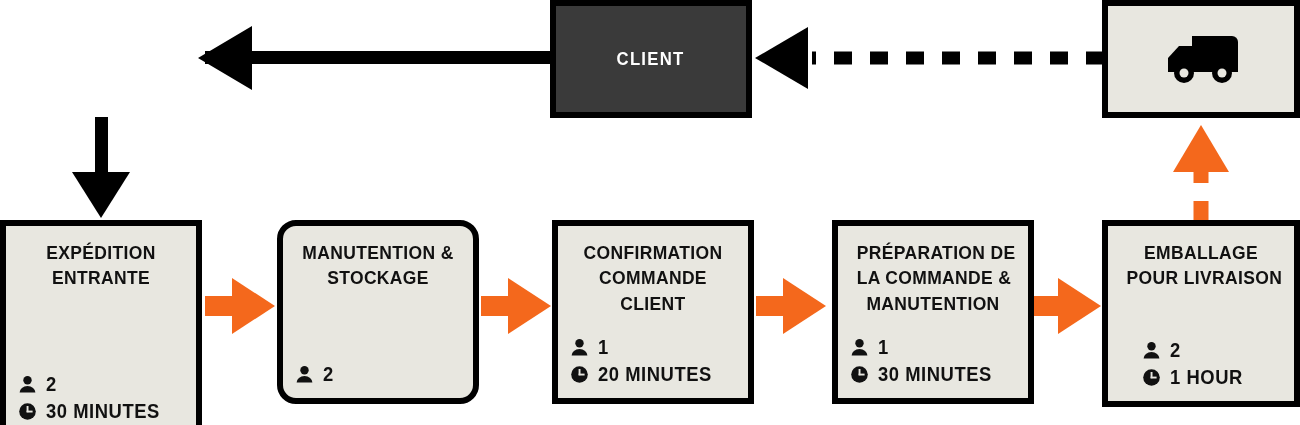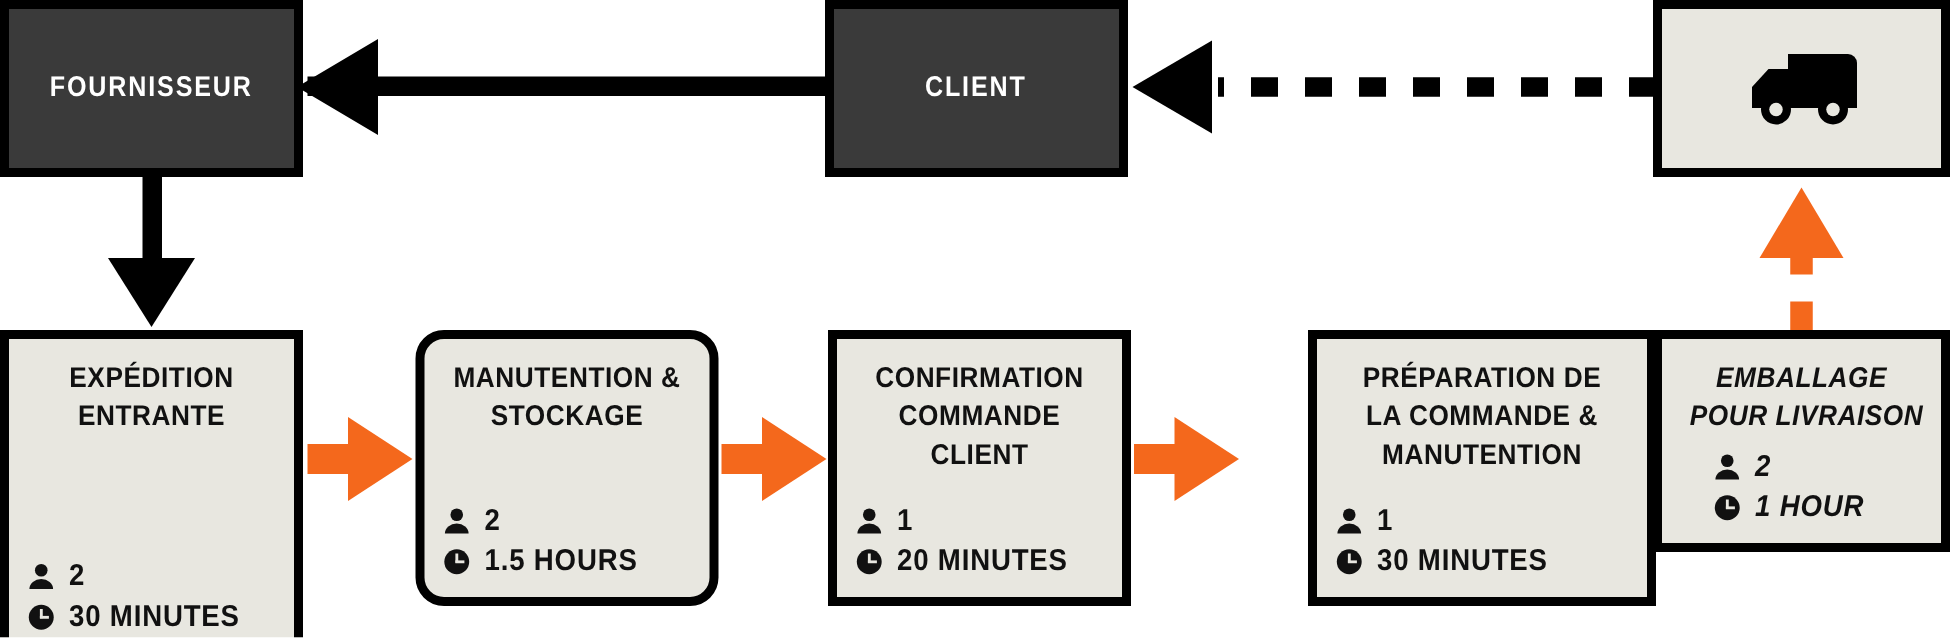--- a/index.html
+++ b/index.html
@@ -149,23 +149,20 @@
       <rect x="1031" y="296" width="41" height="20" fill="#f4681c"></rect>
       <polygon points="1101,306 1058,278 1058,334" fill="#f4681c"></polygon>
     </g>
 
     <g>
       <line x1="1201" y1="221" x2="1201" y2="172" stroke="#f4681c" stroke-width="15" stroke-dasharray="20 18" stroke-linecap="butt"></line>
       <polygon points="1201,125 1173,172 1229,172" fill="#f4681c"></polygon>
     </g>
   </svg>
 
-  <div class="entity-box dark" style="left:0px; top:0px; width:202px; height:118px;">
-    <span class="entity-label">FOURNISSEUR</span>
-  </div>
 
   <div class="entity-box dark" style="left:550px; top:0px; width:202px; height:118px;">
     <span class="entity-label">CLIENT</span>
   </div>
 
   <div class="entity-box light" style="left:1102px; top:0px; width:198px; height:118px;">
     <span class="truck-icon">
       <svg viewBox="0 0 78 54" xmlns="http://www.w3.org/2000/svg">
         <path d="M30 4 H70 a6 6 0 0 1 6 6 V40 H30 Z" fill="#000000"></path>
         <path d="M30 14 H17 L6 26 V40 H30 Z" fill="#000000"></path>
@@ -214,112 +211,102 @@
     <div class="process-metrics">
       <div class="metric-row">
         <span class="metric-icon">
           <svg viewBox="0 0 19 19" xmlns="http://www.w3.org/2000/svg">
             <circle cx="9.5" cy="5.2" r="4.2" fill="#111111"></circle>
             <path d="M1.6 17.6 a7.9 6.6 0 0 1 15.8 0 Z" fill="#111111"></path>
           </svg>
         </span>
         <span class="metric-text">2</span>
       </div>
+    </div>
+  </div>
+
+  <div class="process-box" style="left:552px; top:220px; width:202px; height:184px;justify-content:center;">
+    <div class="process-title">
+      <span class="tline">CONFIRMATION</span>
+      <span class="tline">COMMANDE</span>
+      <span class="tline">CLIENT</span>
+    </div>
+    <div class="process-metrics">
+      <div class="metric-row">
+        <span class="metric-icon">
+          <svg viewBox="0 0 19 19" xmlns="http://www.w3.org/2000/svg">
+            <circle cx="9.5" cy="5.2" r="4.2" fill="#111111"></circle>
+            <path d="M1.6 17.6 a7.9 6.6 0 0 1 15.8 0 Z" fill="#111111"></path>
+          </svg>
+        </span>
+        <span class="metric-text">1</span>
+      </div>
       <div class="metric-row">
         <span class="metric-icon">
           <svg viewBox="0 0 19 19" xmlns="http://www.w3.org/2000/svg">
             <circle cx="9.5" cy="9.5" r="8.3" fill="#111111"></circle>
             <rect x="8.6" y="4.0" width="1.9" height="6.2" fill="#e8e7e0"></rect>
             <rect x="8.6" y="8.6" width="6.0" height="1.9" fill="#e8e7e0"></rect>
           </svg>
         </span>
-        <span class="metric-text">1.5 HOURS</span>
-      </div>
-    </div>
-  </div>
-
-  <div class="process-box" style="left:552px; top:220px; width:202px; height:184px;justify-content:center;">
-    <div class="process-title">
-      <span class="tline">CONFIRMATION</span>
-      <span class="tline">COMMANDE</span>
-      <span class="tline">CLIENT</span>
+        <span class="metric-text">20 MINUTES</span>
+      </div>
+    </div>
+  </div>
+
+  <div class="process-box" style="left:832px; top:220px; width:202px; height:184px;">
+    <div class="process-title">
+      <span class="tline">PRÉPARATION DE</span>
+      <span class="tline">LA COMMANDE &amp;</span>
+      <span class="tline">MANUTENTION</span>
     </div>
     <div class="process-metrics">
       <div class="metric-row">
         <span class="metric-icon">
           <svg viewBox="0 0 19 19" xmlns="http://www.w3.org/2000/svg">
             <circle cx="9.5" cy="5.2" r="4.2" fill="#111111"></circle>
             <path d="M1.6 17.6 a7.9 6.6 0 0 1 15.8 0 Z" fill="#111111"></path>
           </svg>
         </span>
         <span class="metric-text">1</span>
       </div>
       <div class="metric-row">
         <span class="metric-icon">
           <svg viewBox="0 0 19 19" xmlns="http://www.w3.org/2000/svg">
             <circle cx="9.5" cy="9.5" r="8.3" fill="#111111"></circle>
             <rect x="8.6" y="4.0" width="1.9" height="6.2" fill="#e8e7e0"></rect>
             <rect x="8.6" y="8.6" width="6.0" height="1.9" fill="#e8e7e0"></rect>
           </svg>
         </span>
-        <span class="metric-text">20 MINUTES</span>
-      </div>
-    </div>
-  </div>
-
-  <div class="process-box" style="left:872px; top:220px; width:232px; height:184px;">
-    <div class="process-title">
-      <span class="tline">PRÉPARATION DE</span>
-      <span class="tline">LA COMMANDE &amp;</span>
-      <span class="tline">MANUTENTION</span>
-    </div>
-    <div class="process-metrics">
-      <div class="metric-row">
-        <span class="metric-icon">
-          <svg viewBox="0 0 19 19" xmlns="http://www.w3.org/2000/svg">
-            <circle cx="9.5" cy="5.2" r="4.2" fill="#111111"></circle>
-            <path d="M1.6 17.6 a7.9 6.6 0 0 1 15.8 0 Z" fill="#111111"></path>
-          </svg>
-        </span>
-        <span class="metric-text">1</span>
-      </div>
-      <div class="metric-row">
+        <span class="metric-text">30 MINUTES</span>
+      </div>
+    </div>
+  </div>
+
+  <div class="process-box" style="left:1102px; top:220px; width:198px; height:187px;">
+    <div class="process-title">
+      <span class="tline">EMBALLAGE</span>
+      <span class="tline">POUR LIVRAISON</span>
+    </div>
+    <div class="process-metrics" style="align-items:center;">
+      <div class="metric-row" style="width:118px;">
+        <span class="metric-icon">
+          <svg viewBox="0 0 19 19" xmlns="http://www.w3.org/2000/svg">
+            <circle cx="9.5" cy="5.2" r="4.2" fill="#111111"></circle>
+            <path d="M1.6 17.6 a7.9 6.6 0 0 1 15.8 0 Z" fill="#111111"></path>
+          </svg>
+        </span>
+        <span class="metric-text">2</span>
+      </div>
+      <div class="metric-row" style="width:118px;">
         <span class="metric-icon">
           <svg viewBox="0 0 19 19" xmlns="http://www.w3.org/2000/svg">
             <circle cx="9.5" cy="9.5" r="8.3" fill="#111111"></circle>
             <rect x="8.6" y="4.0" width="1.9" height="6.2" fill="#e8e7e0"></rect>
             <rect x="8.6" y="8.6" width="6.0" height="1.9" fill="#e8e7e0"></rect>
           </svg>
         </span>
-        <span class="metric-text">30 MINUTES</span>
-      </div>
-    </div>
-  </div>
-
-  <div class="process-box" style="left:1102px; top:220px; width:198px; height:148px;font-style:italic;">
-    <div class="process-title">
-      <span class="tline">EMBALLAGE</span>
-      <span class="tline">POUR LIVRAISON</span>
-    </div>
-    <div class="process-metrics" style="align-items:center;">
-      <div class="metric-row" style="width:118px;">
-        <span class="metric-icon">
-          <svg viewBox="0 0 19 19" xmlns="http://www.w3.org/2000/svg">
-            <circle cx="9.5" cy="5.2" r="4.2" fill="#111111"></circle>
-            <path d="M1.6 17.6 a7.9 6.6 0 0 1 15.8 0 Z" fill="#111111"></path>
-          </svg>
-        </span>
-        <span class="metric-text">2</span>
-      </div>
-      <div class="metric-row" style="width:118px;">
-        <span class="metric-icon">
-          <svg viewBox="0 0 19 19" xmlns="http://www.w3.org/2000/svg">
-            <circle cx="9.5" cy="9.5" r="8.3" fill="#111111"></circle>
-            <rect x="8.6" y="4.0" width="1.9" height="6.2" fill="#e8e7e0"></rect>
-            <rect x="8.6" y="8.6" width="6.0" height="1.9" fill="#e8e7e0"></rect>
-          </svg>
-        </span>
         <span class="metric-text">1 HOUR</span>
       </div>
     </div>
   </div>
 
 </div>
 
 </body></html>

